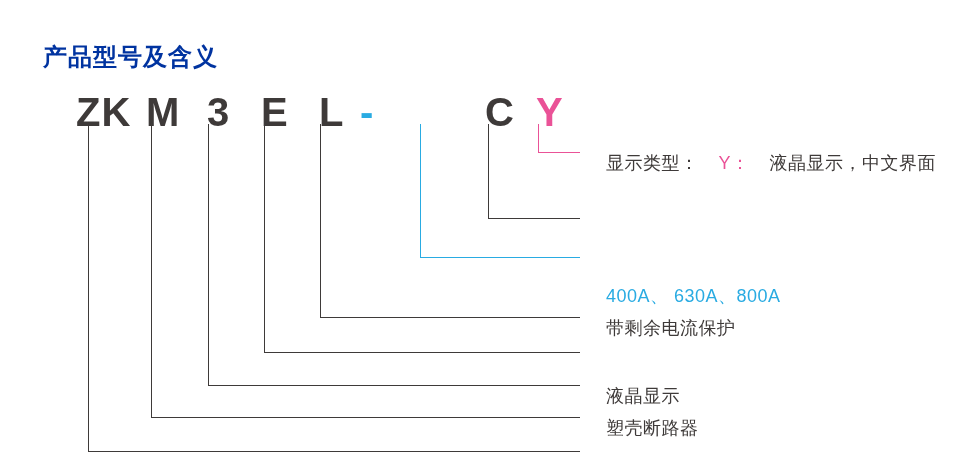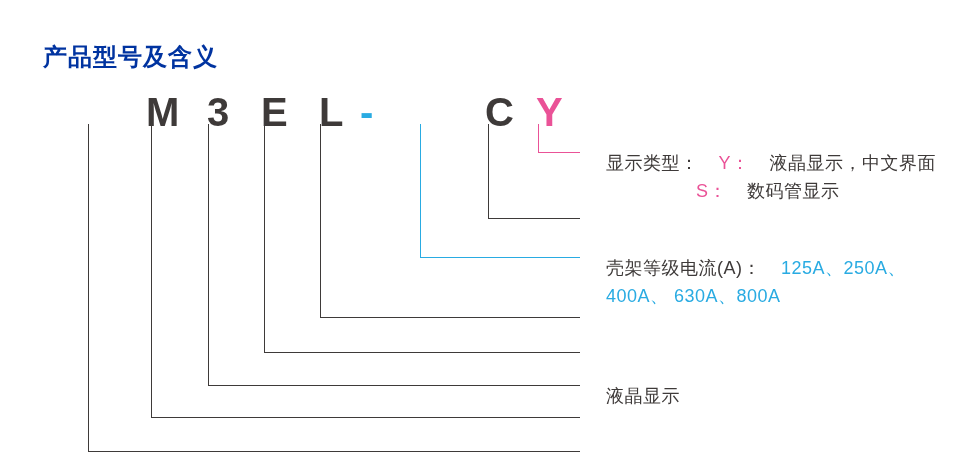--- a/index.html
+++ b/index.html
@@ -49,20 +49,21 @@
     white-space:nowrap;
   }
 </style>
 </head>
 <body>
 
 <div class="stage">
 
   <div class="title">产品型号及含义</div>
 
+  <span class="code-seg" style="left:46px">ZK</span>
   <span class="code-seg" style="left:116px">M</span>
   <span class="code-seg" style="left:177px">3</span>
   <span class="code-seg" style="left:231px">E</span>
   <span class="code-seg" style="left:289px">L</span>
   <span class="code-seg c-cyan" style="left:330px">-</span>
   <span class="code-seg" style="left:455px">C</span>
   <span class="code-seg c-pink" style="left:506px">Y</span>
 
   <div class="conn" style="left:68px;  top:104px; width:492px; height:328px"></div>
   <div class="conn" style="left:131px; top:104px; width:429px; height:294px"></div>
@@ -70,34 +71,34 @@
   <div class="conn" style="left:244px; top:104px; width:316px; height:229px"></div>
   <div class="conn" style="left:300px; top:104px; width:260px; height:194px"></div>
   <div class="conn line-cyan" style="left:400px; top:104px; width:160px; height:134px"></div>
   <div class="conn" style="left:468px; top:104px; width:92px;  height:95px"></div>
   <div class="conn line-pink" style="left:518px; top:104px; width:42px;  height:29px"></div>
 
   <div class="row" style="top:121px">
     <span>显示类型：</span><span class="c-pink">Y：</span><span>液晶显示，中文界面</span>
   </div>
 
-  <div class="row" style="top:149px; left:656px">
-    <span class="c-pink">S：</span><span>数码管显示</span>
-  </div>
 
 
-  <div class="row" style="top:226px">
-    <span>壳架等级电流(A)：</span><span class="c-cyan">125A、250A、</span>
-  </div>
 
   <div class="row" style="top:254px">
     <span class="c-cyan">400A、 630A、800A</span>
   </div>
 
+  <div class="row" style="top:286px">
+    <span>带剩余电流保护</span>
+  </div>
 
 
   <div class="row" style="top:354px">
     <span>液晶显示</span>
   </div>
 
+  <div class="row" style="top:386px">
+    <span>塑壳断路器</span>
+  </div>
 
 
 </div>
 
 </body></html>

